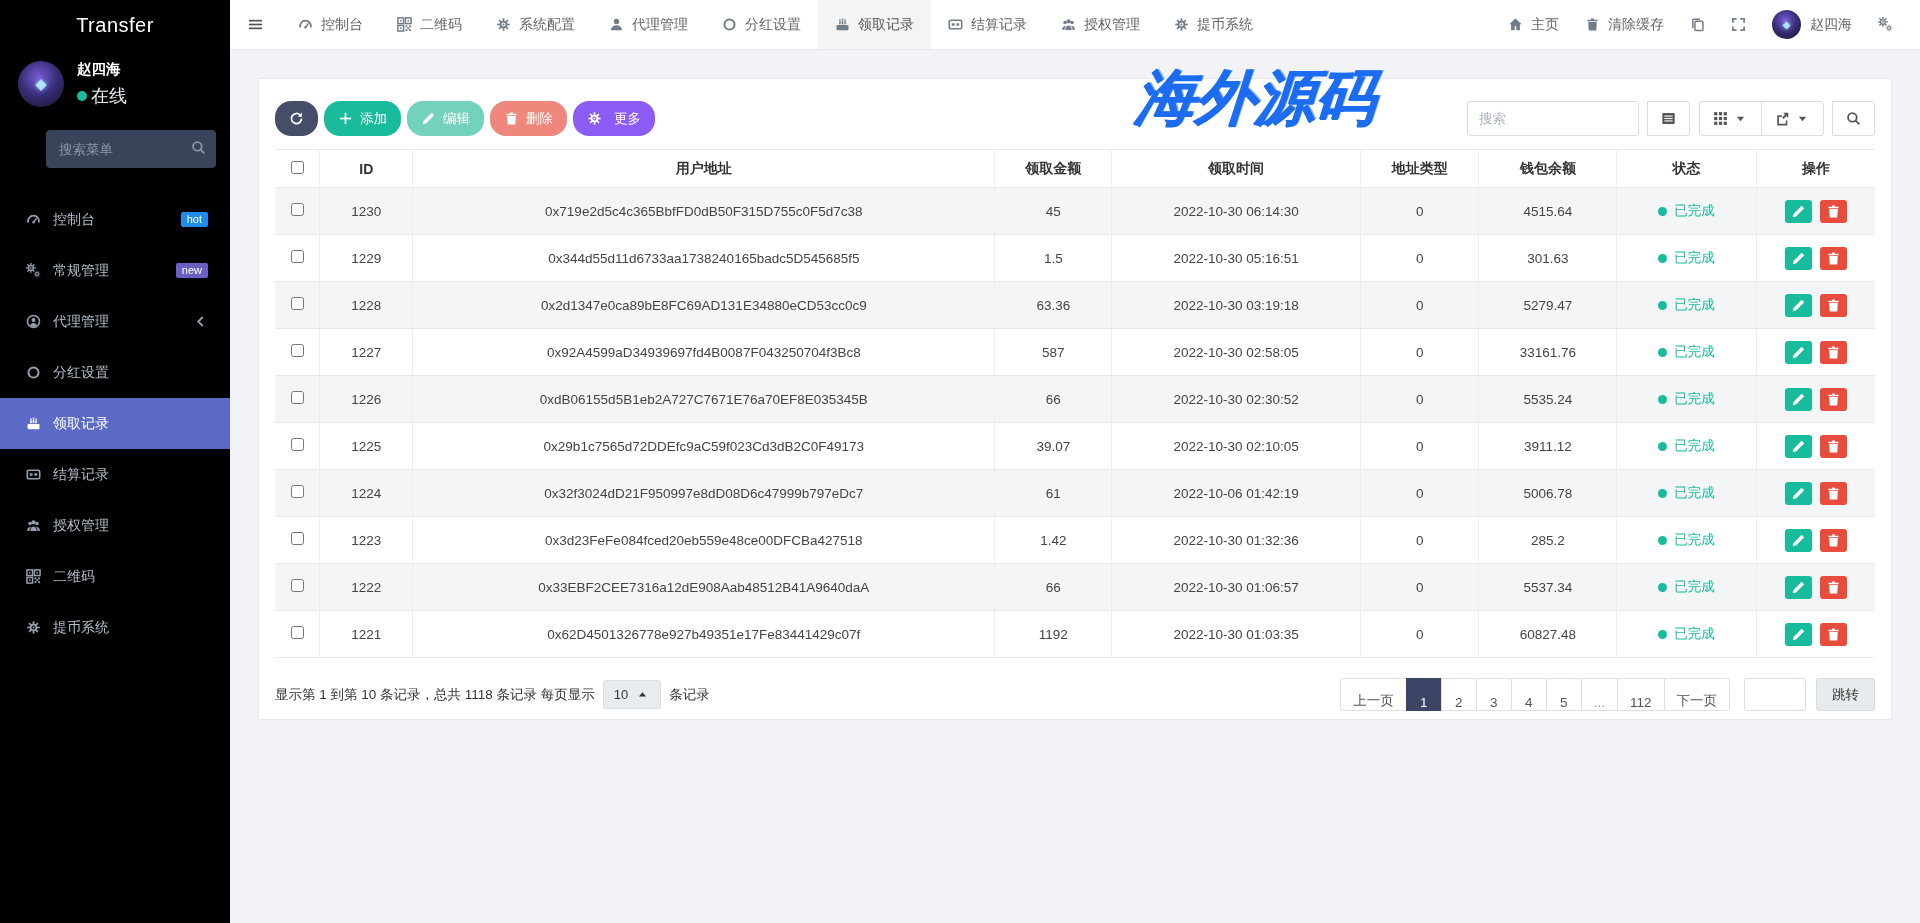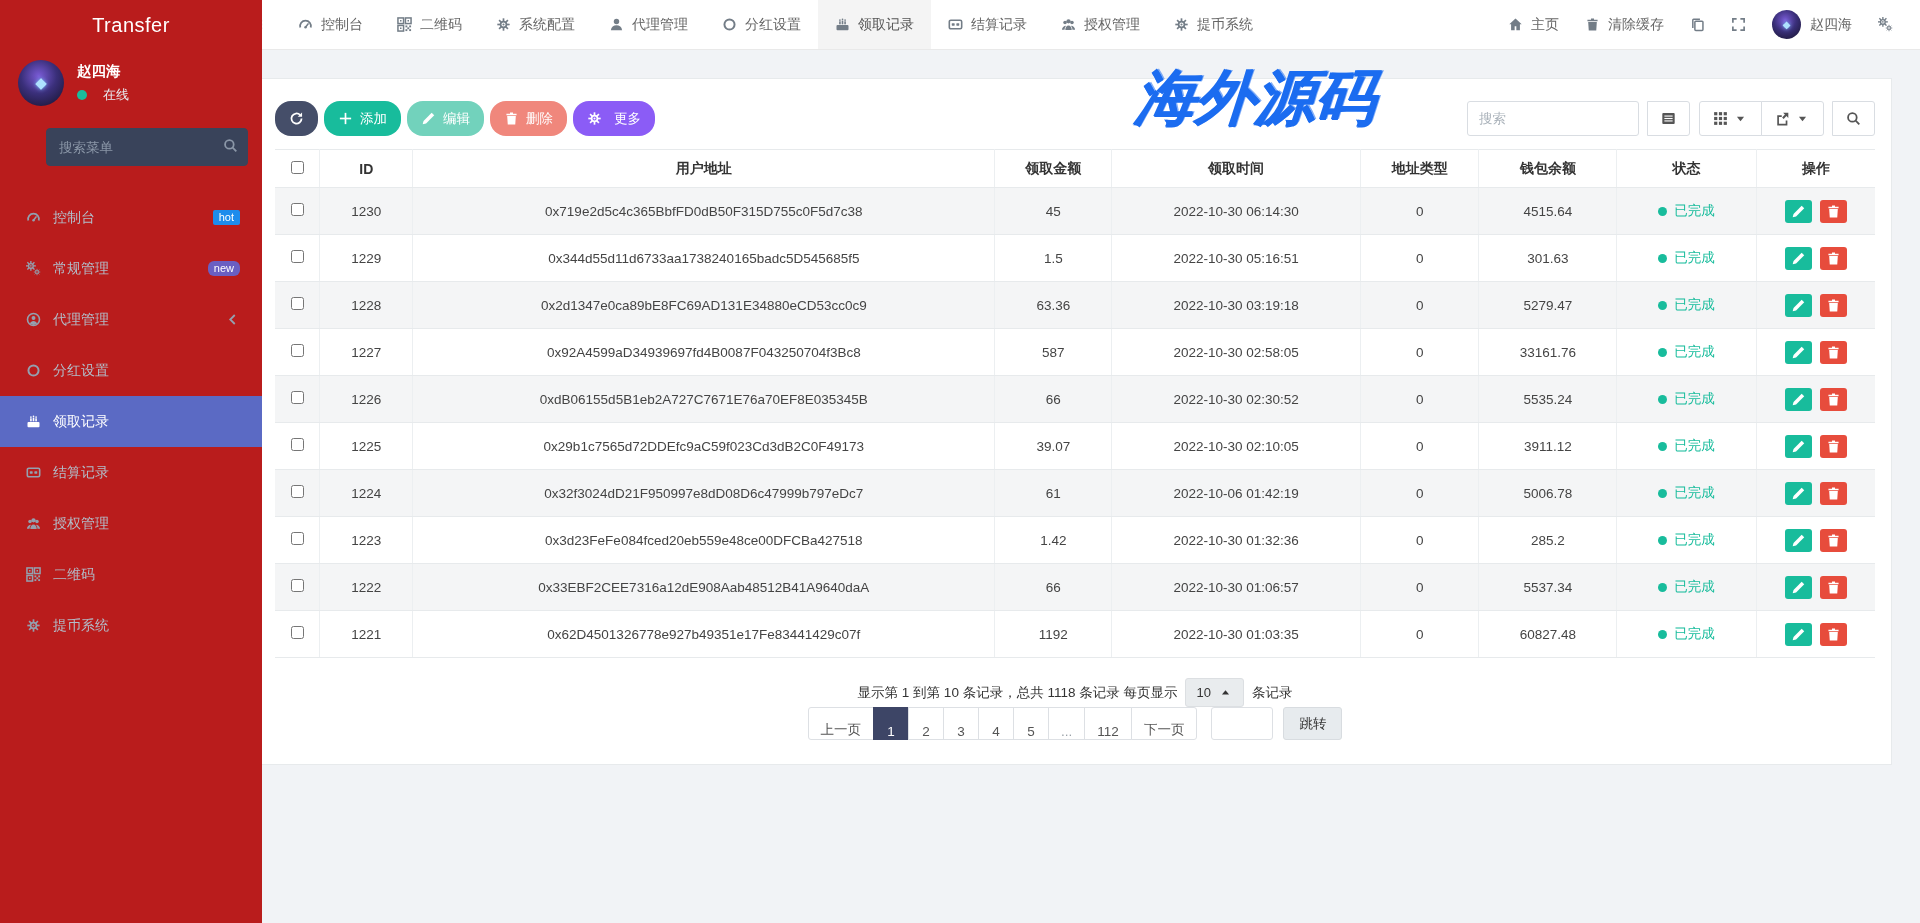--- a/index.html
+++ b/index.html
@@ -2,46 +2,46 @@
 <html><head>
 <meta charset="utf-8">
 <style>
   * { margin:0; padding:0; box-sizing:border-box; }
   html,body { width:1920px; height:923px; overflow:hidden; }
   body { font-family:"Liberation Sans","DejaVu Sans",sans-serif; background:#f1f3f6; color:#444; }
 
   .app { position:relative; width:1920px; height:923px; }
 
   
-  .sidebar { position:absolute; left:0; top:0; width:262px; height:100%; background:#b91c1c; z-index:5; }
+  .sidebar { position:absolute; left:0; top:0; width:230px; height:100%; background:#000000; z-index:5; }
   .brand { height:50px; line-height:50px; text-align:center; color:#fff; font-size:20px; font-weight:400; letter-spacing:.5px; }
   .userbox { display:flex; align-items:center; gap:13px; padding:10px 18px 14px 18px; }
   .avatar { display:inline-flex; align-items:center; justify-content:center; border-radius:50%;
             background:radial-gradient(circle at 45% 35%, #7a5bd6 0%, #3a2f7a 45%, #141126 100%); flex:0 0 auto; }
   .avatar .gem { color:#aee2ff; text-shadow:0 0 4px #7fc2ff; }
   .avatar.big { width:46px; height:46px; font-size:15px; }
   .avatar.sm { width:29px; height:29px; font-size:10px; }
   .u-name { color:#fff; font-size:14.5px; font-weight:bold; margin-bottom:5px; }
-  .u-status { display:flex; align-items:center; gap:16px; color:#e8edf2; font-size:13px; }
+  .u-status { display:flex; align-items:center; gap:4px; color:#e8edf2; font-size:18px; }
   .dot { display:inline-block; border-radius:50%; }
   .dot.green { width:10px; height:10px; background:#1abc9c; }
   .side-search { position:relative; margin:8px 14px 16px 6px;padding-left:40px; }
   .side-search input { width:100%; height:38px; background:#39435a; border:1px solid #39435a; border-radius:4px;
                        color:#cfd8e2; font-size:13.5px; padding:0 34px 0 12px; outline:none; font-family:inherit; }
   .side-search input::placeholder { color:#8b97a8; }
   .side-search .ic-holder { position:absolute; right:10px; top:10px; color:#8b97a8; }
   .side-menu { padding-top:10px; }
   .side-item { display:flex; align-items:center; gap:12px; height:51px; padding:0 22px 0 26px;
                color:#b2bdc9; font-size:14px; cursor:pointer; }
   .side-item .ic { color:#94a0af; }
   .side-item.active { background:#5b6ac4; color:#fff; }
   .side-item.active .ic { color:#fff; }
   .badge { margin-left:auto; font-size:11px; color:#fff; border-radius:2px; padding:2px 6px; line-height:1; }
   .badge.hot { background:#1d8cec; }
-  .badge.new { background:#6a5fc2;border-radius:6px; }
+  .badge.new { background:#6a5fc2; }
   .side-chev { margin-left:auto; color:#7f8b99; }
 
   
   .topnav { position:absolute; left:230px; top:0; right:0; height:50px; background:#fff;
             border-bottom:1px solid #e9e9e9; display:flex; align-items:stretch; z-index:4; }
   .hamburger { display:flex; align-items:center; padding:0 18px; color:#555; cursor:pointer; }
   .nav-items { display:flex; align-items:stretch; }
   .nav-item { display:flex; align-items:center; gap:8px; padding:0 17px; font-size:14px; color:#666; cursor:pointer; }
   .nav-item .ic { color:#737d87; }
   .nav-item.active { background:#f4f4f4; color:#555; }
@@ -92,21 +92,21 @@
   tbody td { height:47px; color:#444; }
   tbody tr:nth-child(odd) { background:#f4f5f6; }
   input[type="checkbox"] { width:13px; height:13px; cursor:pointer; }
   .st-wrap { display:inline-flex; align-items:center; gap:7px; color:#18bc9c; }
   .st-dot { width:9px; height:9px; border-radius:50%; background:#18bc9c; }
   .op-btn { display:inline-flex; align-items:center; justify-content:center; width:27px; height:23px; border:none;
             border-radius:3px; color:#fff; cursor:pointer; margin:0 2.5px; }
   .op-edit { background:#18bc9c; }
   .op-del { background:#e74c3c; }
 
-  .pfooter { display:flex; align-items:center; justify-content:space-between; padding:20px 0 24px 0;flex-direction:column; }
+  .pfooter { display:flex; align-items:center; justify-content:space-between; padding:20px 0 8px 0; }
   .summary { display:flex; align-items:center; gap:8px; font-size:13.5px; color:#333; }
   .pgsize { display:inline-flex; align-items:center; gap:7px; background:#e9ecee; border:1px solid #dcdfe2;
             border-radius:3px; padding:6px 10px; font-size:13px; color:#333; cursor:pointer; }
   .pag-wrap { display:flex; align-items:center; }
   .pages { display:flex; list-style:none; }
   .pg { min-width:36px; height:33px; display:flex; align-items:flex-end; justify-content:center; padding:0 12px;
         background:#fff; border:1px solid #dde0e4; margin-left:-1px; font-size:13.5px; color:#555; cursor:pointer; }
   .pg:first-child { margin-left:0; border-radius:3px 0 0 3px; }
   .pg:last-child { border-radius:0 3px 3px 0; }
   .pg.active { background:#3d4566; border-color:#3d4566; color:#fff; }

